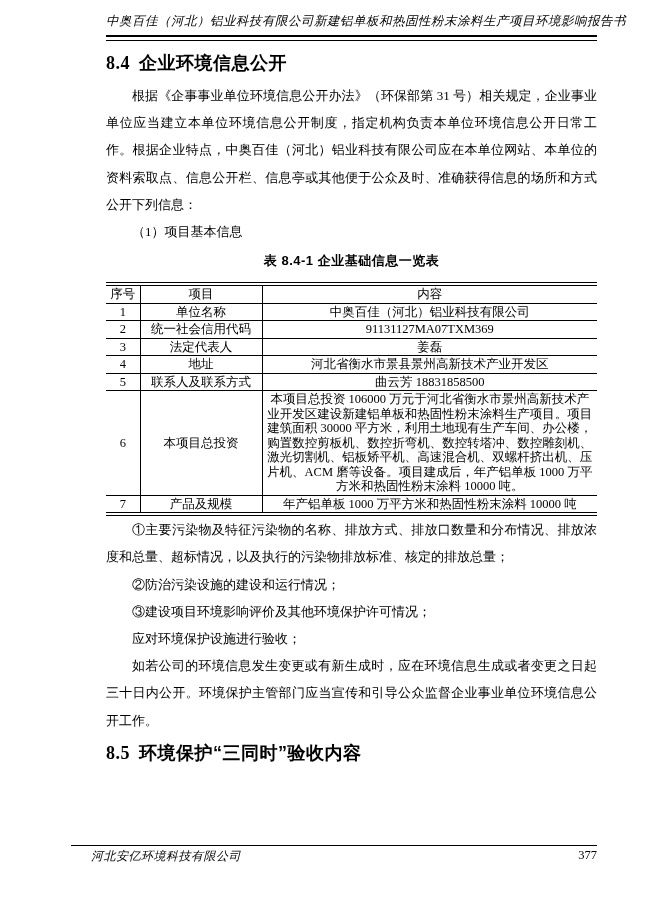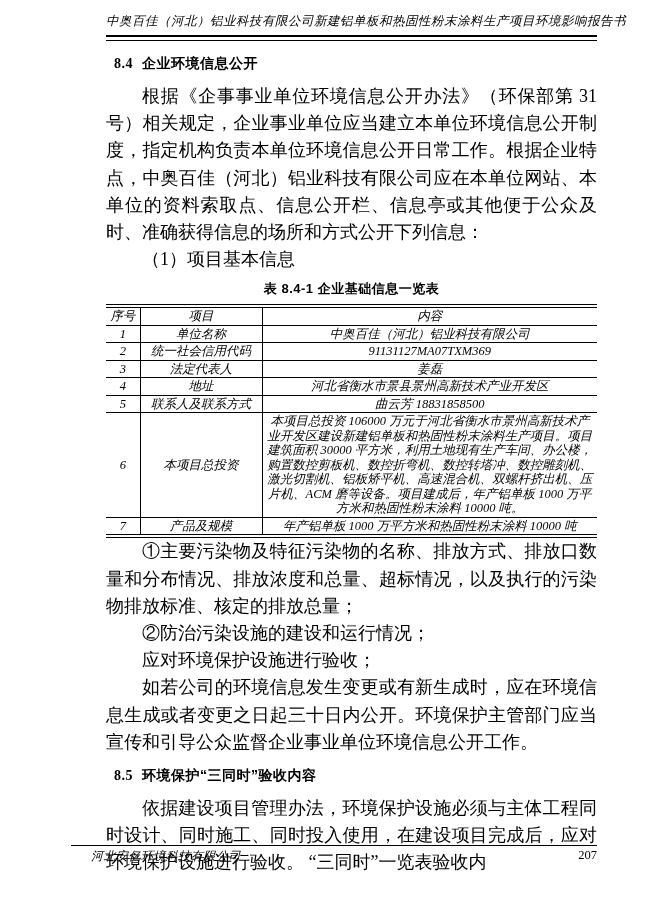--- a/index.html
+++ b/index.html
@@ -22,51 +22,50 @@
   .header-rule {
     margin-top: 5px;
     height: 6px;
     border-top: 2.5px solid #000;
     border-bottom: 1.5px solid #000;
   }
 
   h1.sec-heading {
     font-family: "Liberation Sans", sans-serif;
     font-weight: bold;
-    font-size: 14px;
-    margin: 11px 0 0 8px;
+    font-size: 18px;
+    margin: 11px 0 0 0;
     line-height: 22px;
     letter-spacing: 0.5px;
   }
   h1.sec-heading .sec-num { margin-right: 9px; font-family: "Liberation Serif", serif; }
 
   p.body-para {
-    font-size: 18px;
+    font-size: 13px;
     line-height: 27.2px;
     text-align: justify;
     text-indent: 2em;
     margin: 0;
   }
   p.mt { margin-top: 8px; }
   p.no-justify { text-align: left; }
 
   .table-caption {
     text-align: center;
     font-family: "Liberation Sans", sans-serif;
     font-weight: bold;
     font-size: 13px;
     margin-top: 7px;
     line-height: 18px;
     letter-spacing: 0.5px;
   }
   .table-wrap {
-    margin-top: 6px;
+    margin-top: 12px;
     border-top: 4px double #000;
     border-bottom: 4px double #000;
-    font-style: italic;
   }
   table.info-table {
     width: 100%;
     border-collapse: collapse;
     font-size: 12.5px;
     table-layout: fixed;
   }
   table.info-table td {
     padding: 1px 4px;
     height: 16px;
@@ -159,28 +158,28 @@
             <td class="col-item">产品及规模</td>
             <td class="col-content">年产铝单板 1000 万平方米和热固性粉末涂料 10000 吨</td>
           </tr>
         </tbody>
     </table>
   </div>
 
 
   <p class="body-para">①主要污染物及特征污染物的名称、排放方式、排放口数量和分布情况、排放浓度和总量、超标情况，以及执行的污染物排放标准、核定的排放总量；</p>
   <p class="body-para">②防治污染设施的建设和运行情况；</p>
+  <p class="body-para">③建设项目环境影响评价及其他环境保护许可情况；</p>
   <p class="body-para">应对环境保护设施进行验收；</p>
 
   <p class="body-para">如若公司的环境信息发生变更或有新生成时，应在环境信息生成或者变更之日起三十日内公开。环境保护主管部门应当宣传和引导公众监督企业事业单位环境信息公开工作。</p>
 
   <h1 class="sec-heading" style="margin-top:8px">
     <span class="sec-num">8.5</span><span>环境保护“三同时”验收内容</span>
   </h1>
 
-  <p class="body-para mt">依据建设项目管理办法，环境保护设施必须与主体工程同时设计、同时施工、同时投入使用，在建设项目完成后，应对环境保护设施进行验收。 “三同时”一览表验收内</p>
 
 </div>
 
 <div class="doc-footer">
   <span class="footer-company">河北安亿环境科技有限公司</span>
-  <span class="footer-page">207</span>
+  <span class="footer-page">377</span>
 </div>
 
 </body></html>

